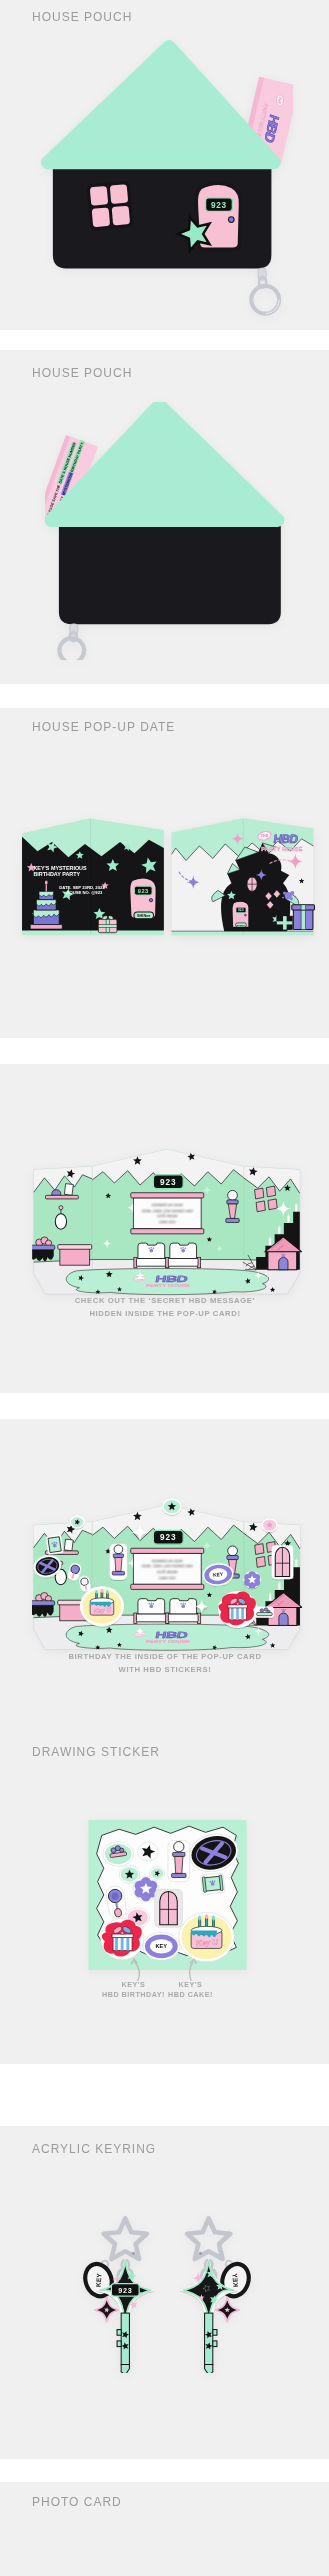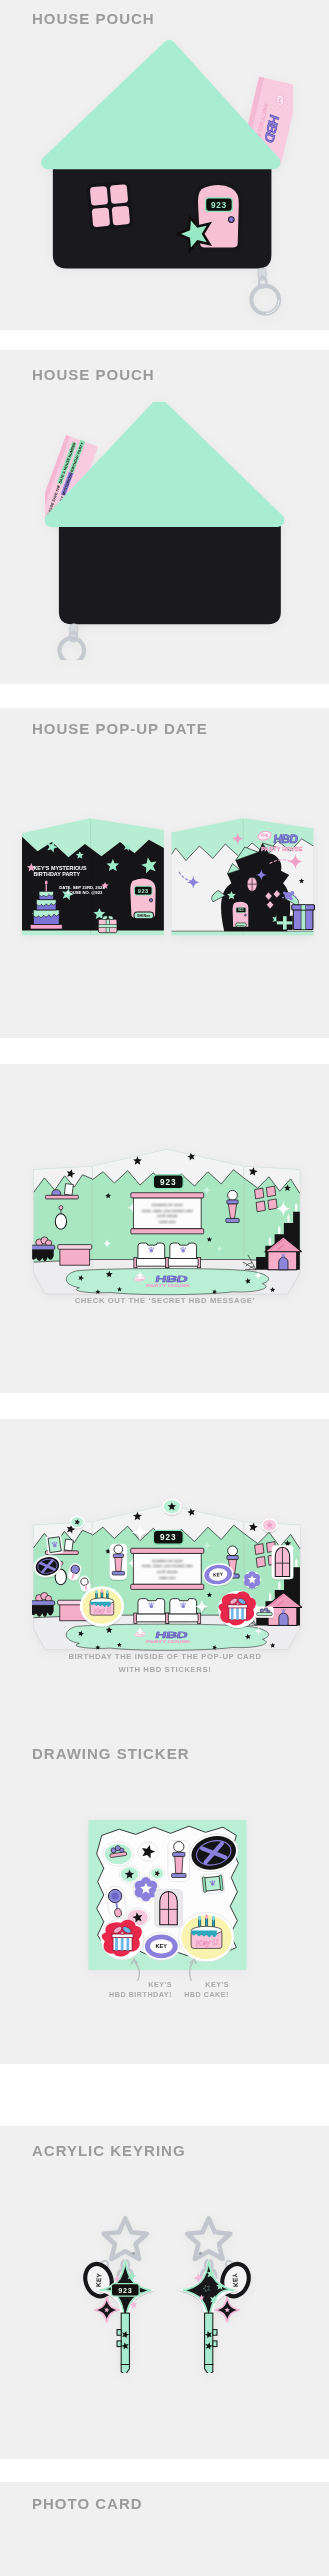--- a/index.html
+++ b/index.html
@@ -1,23 +1,23 @@
 <!DOCTYPE html>
 <html style="font-size:8.2px"><head>
 <meta charset="utf-8">
 <style>
   html,body{margin:0;padding:0;background:#ffffff;}
   #page{position:relative;width:330px;height:2808px;background:#ffffff;overflow:hidden;
         font-family:"Liberation Sans",sans-serif;}
   .sec{position:absolute;left:0;width:330px;background:#f0f0f1;}
-  .h{position:absolute;left:32px;margin:0;font-weight:700;font-size:15px;line-height:1;
+  .h{position:absolute;left:32px;margin:0;font-weight:400;font-size:12px;line-height:1;
      letter-spacing:1px;color:#9b9b9b;white-space:nowrap;}
   .cap{position:absolute;left:0;width:100%;text-align:center;font-weight:700;font-size:7.7px;
        letter-spacing:0.6px;color:#a9a9a9;line-height:1.6;margin:0;}
-  .lbl{position:absolute;text-align:right;font-weight:700;font-size:7.2px;color:#a9a9a9;
+  .lbl{position:absolute;text-align:center;font-weight:700;font-size:7.2px;color:#a9a9a9;
        letter-spacing:0.5px;line-height:1.45;margin:0;}
   .prod{position:absolute;filter:drop-shadow(0 2.6px 4.6px rgba(0,0,0,0.05));}
   svg text{font-family:"Liberation Sans",sans-serif;}
   .scrib{font-family:"Liberation Serif",serif;font-style:italic;}
 </style>
 </head>
 <body>
 
 <div id="page">
 
@@ -364,20 +364,21 @@
       </g>
     </g>
   </svg>
 </section>
 
 <section class="sec" style="top:1064px;height:329px">
   <svg class="prod" style="left:32px;top:82px" width="270" height="150" viewBox="0 0 525 292">
     <use href="#roomScene" width="525" height="292"></use>
   </svg>
   <p class="cap" style="top:231px">CHECK OUT THE ‘SECRET HBD MESSAGE’</p>
+  <p class="cap" style="top:244px">HIDDEN INSIDE THE POP-UP CARD!</p>
 </section>
 
 <section class="sec" style="top:1419px;height:330px">
   <svg class="prod" style="left:32px;top:78px" width="270" height="155" viewBox="0 0 525 300">
     <use href="#roomScene" y="8" width="525" height="292"></use>
     <g>
 
       <g transform="translate(30,134) rotate(-12)">
         <ellipse rx="27" ry="21" fill="#ffffff" filter="url(#fStk)"></ellipse>
         <ellipse rx="23" ry="17.5" fill="#141414"></ellipse>

